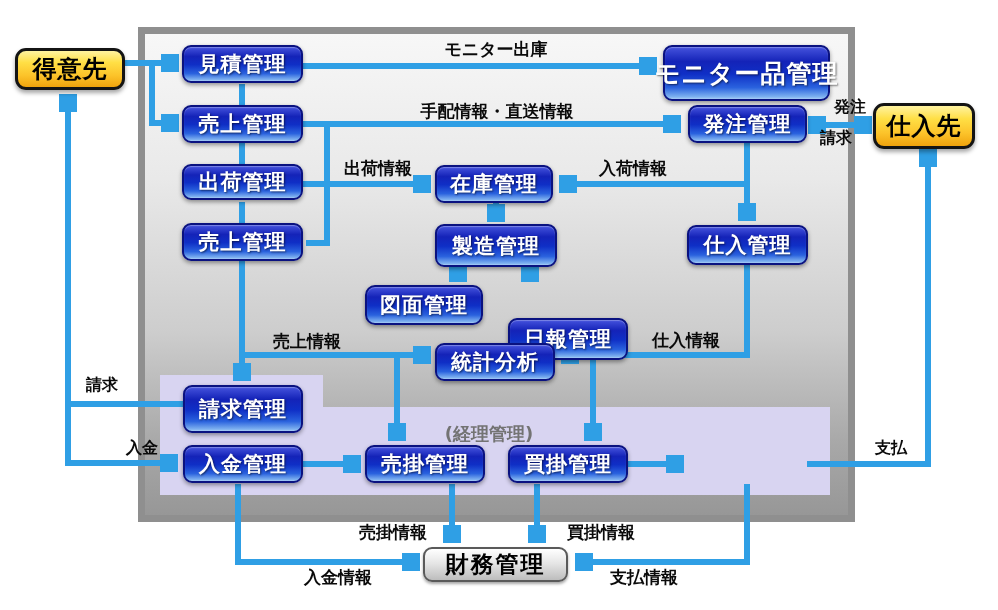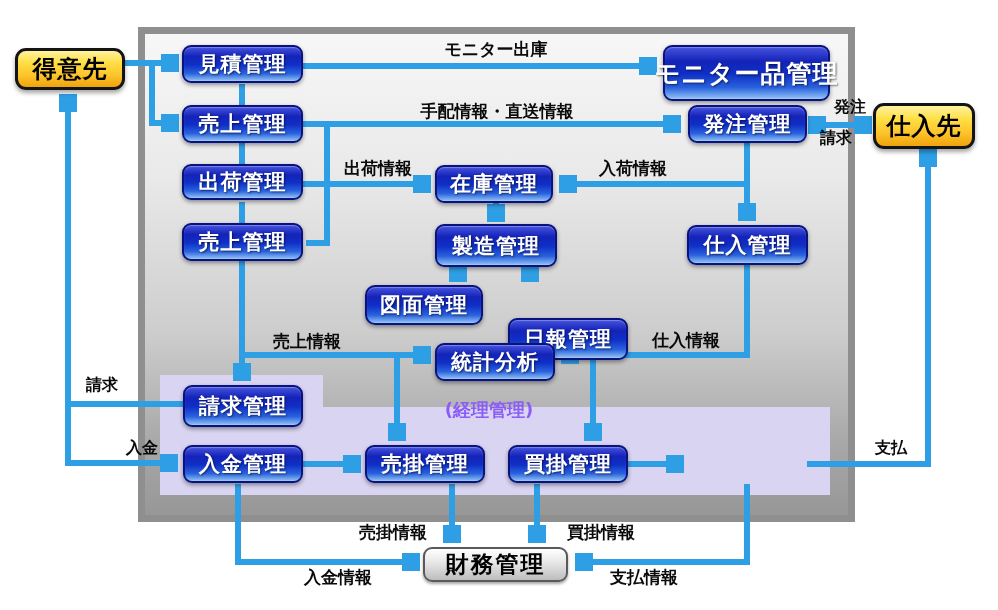--- a/index.html
+++ b/index.html
@@ -40,22 +40,22 @@
     color:#000;font-weight:bold;font-size:23px;letter-spacing:2px;white-space:nowrap;
     background:linear-gradient(180deg,#ffffff 0%,#e6e6e6 45%,#bdbdbd 100%);
     border:2px solid #5a5a5a;border-radius:9px;box-sizing:border-box;
     box-shadow:0 2px 3px rgba(0,0,0,0.35);
   }
   .elabel{
     position:absolute;transform:translateX(-50%);
     font-size:17px;font-weight:bold;color:#0a0a0a;white-space:nowrap;
   }
   #area-label{
-    position:absolute;left:489px;top:398px;transform:translateX(-50%);
-    font-size:18px;font-weight:bold;color:#8b5cf6;white-space:nowrap;
+    position:absolute;left:489px;top:422px;transform:translateX(-50%);
+    font-size:18px;font-weight:bold;color:#737373;white-space:nowrap;
   }
   #flow-arrows{position:absolute;left:0;top:0;pointer-events:none;}
   #flow-arrows path{stroke:#2f9fe5;stroke-width:6;fill:none;}
 </style>
 </head>
 <body>
 
 <div id="stage">
 
   <div id="panel"></div>
@@ -107,21 +107,21 @@
   <div class="bnode" style="left:182px;top:164px;width:121px;height:36px;">出荷管理</div>
   <div class="bnode" style="left:182px;top:223px;width:121px;height:38px;">売上管理</div>
   <div class="bnode" style="left:663px;top:45px;width:167px;height:56px;font-size:25px;">モニター品管理</div>
   <div class="bnode" style="left:688px;top:105px;width:119px;height:38px;">発注管理</div>
   <div class="bnode" style="left:435px;top:165px;width:118px;height:38px;">在庫管理</div>
   <div class="bnode" style="left:435px;top:224px;width:122px;height:43px;">製造管理</div>
   <div class="bnode" style="left:365px;top:285px;width:118px;height:40px;border-radius:10px;">図面管理</div>
   <div class="bnode" style="left:508px;top:285px;width:120px;height:42px;margin-top:33px;">日報管理</div>
   <div class="bnode" style="left:687px;top:225px;width:121px;height:40px;">仕入管理</div>
   <div class="bnode" style="left:435px;top:343px;width:120px;height:38px;">統計分析</div>
-  <div class="bnode" style="left:183px;top:385px;width:120px;height:42px;">請求管理</div>
+  <div class="bnode" style="left:183px;top:385px;width:120px;height:48px;">請求管理</div>
   <div class="bnode" style="left:183px;top:445px;width:120px;height:38px;">入金管理</div>
   <div class="bnode" style="left:365px;top:445px;width:120px;height:38px;">売掛管理</div>
   <div class="bnode" style="left:508px;top:445px;width:120px;height:38px;">買掛管理</div>
 
   <div class="gnode" style="left:423px;top:547px;width:145px;height:35px;">財務管理</div>
 
   <div id="area-label">(経理管理)</div>
 
   <span class="elabel" style="left:496px;top:38px;">モニター出庫</span>
   <span class="elabel" style="left:497px;top:100px;">手配情報・直送情報</span>

